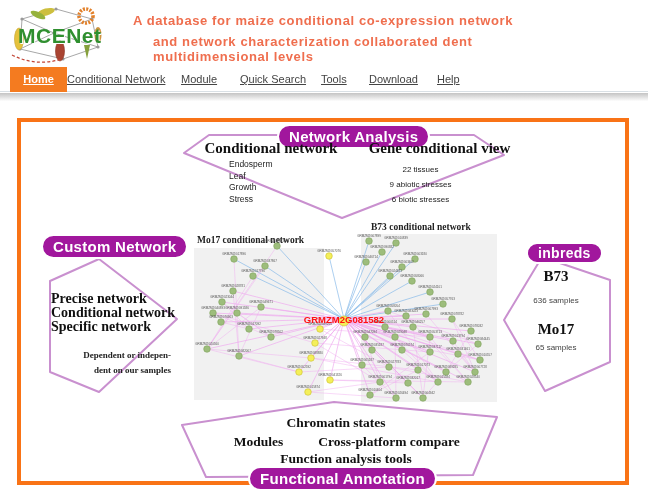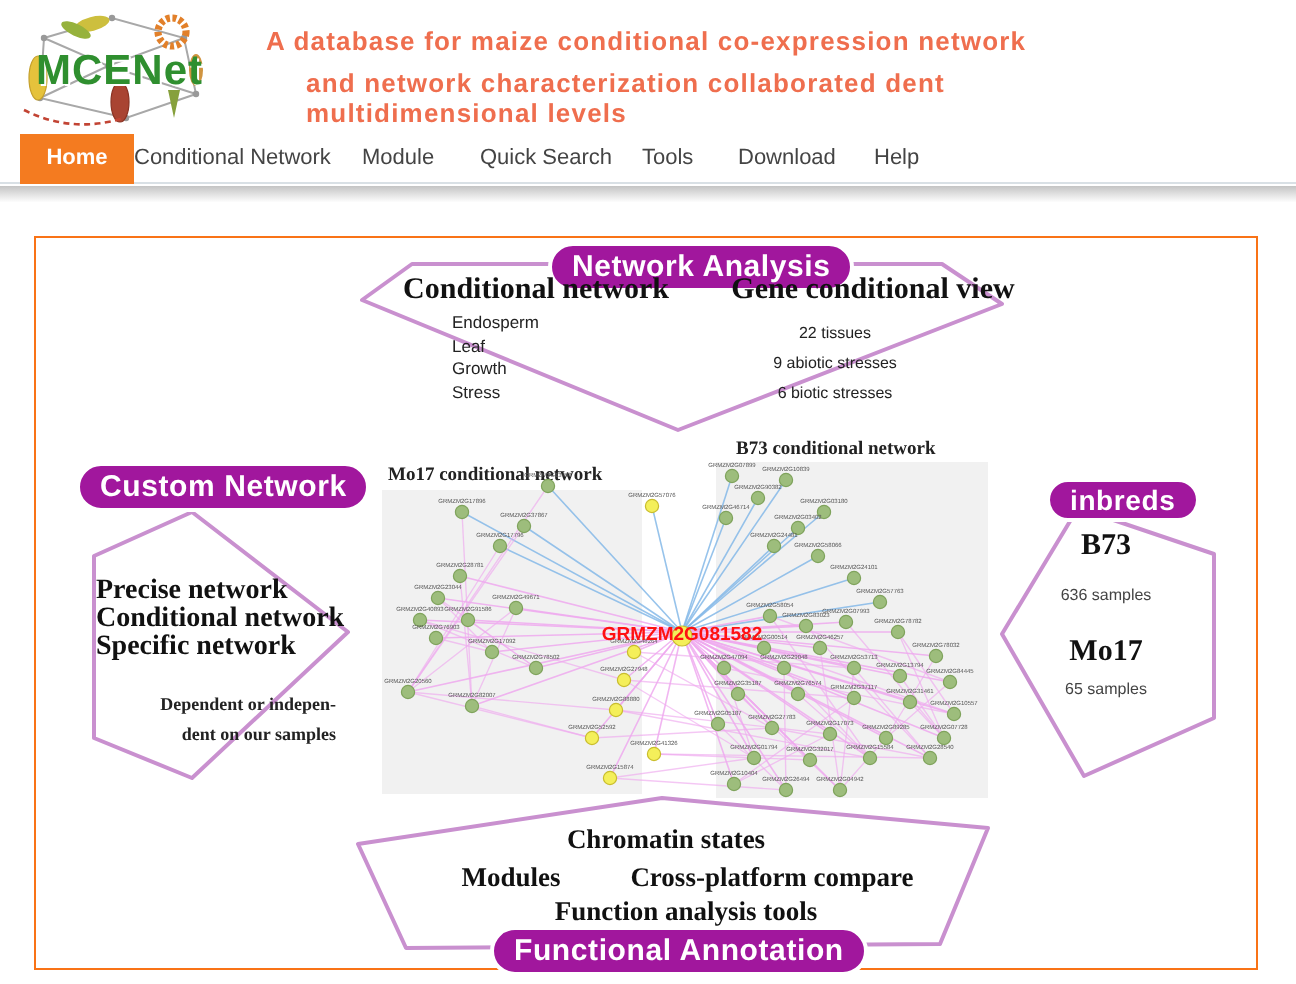--- a/index.html
+++ b/index.html
@@ -11,28 +11,28 @@
   .logo { position:absolute; left:8px; top:3px; width:98px; height:62px; }
   .logo-text { position:absolute; left:10px; top:21px; font-size:21px; font-weight:bold;
                color:#2f8f2f; letter-spacing:.5px; text-shadow:1px 1px 0 #fff; }
   .title-line { position:absolute; color:#ef6e4e; font-weight:bold; font-size:13px; letter-spacing:.6px; }
   .title-1 { left:133px; top:13px; }
   .title-2 { left:153px; top:34px; }
 
   
   .nav { position:absolute; left:0; top:67px; width:648px; height:25px; background:#fff;
          border-bottom:1px solid #d9e0e5; }
-  .nav-item { position:absolute; top:0; height:25px; line-height:25px; font-size:11px; color:#444; cursor:pointer; }
+  .nav-item { position:absolute; top:0; height:25px; line-height:25px; font-size:11px; color:#444; cursor:pointer;text-decoration:underline; }
   .nav-item.active { background:#f47b20; color:#fff; font-weight:bold; text-align:center; }
   .nav-strip { position:absolute; left:0; top:93px; width:648px; height:8px;
                background:linear-gradient(#c4c4c4,#fdfdfd); }
 
   
   .content { position:absolute; left:17px; top:118px; width:612px; height:367px;
-             border:1px solid #f97316; background:#fff; }
+             border:4px solid #f97316; background:#fff; }
   .poly-svg { position:absolute; left:0; top:0; }
 
   .badge { position:absolute; background:#a1179d; color:#fff; font-weight:bold;
            border:2px solid #fff; border-radius:13px; padding:2px 10px; text-align:center;
            letter-spacing:.3px; white-space:nowrap; }
   .serif { font-family:"Liberation Serif", serif; }
   .abs { position:absolute; }
   .ctr { text-align:center; }
 
   .net-svg { position:absolute; left:168px; top:97px; font-family:"Liberation Sans", sans-serif; }

